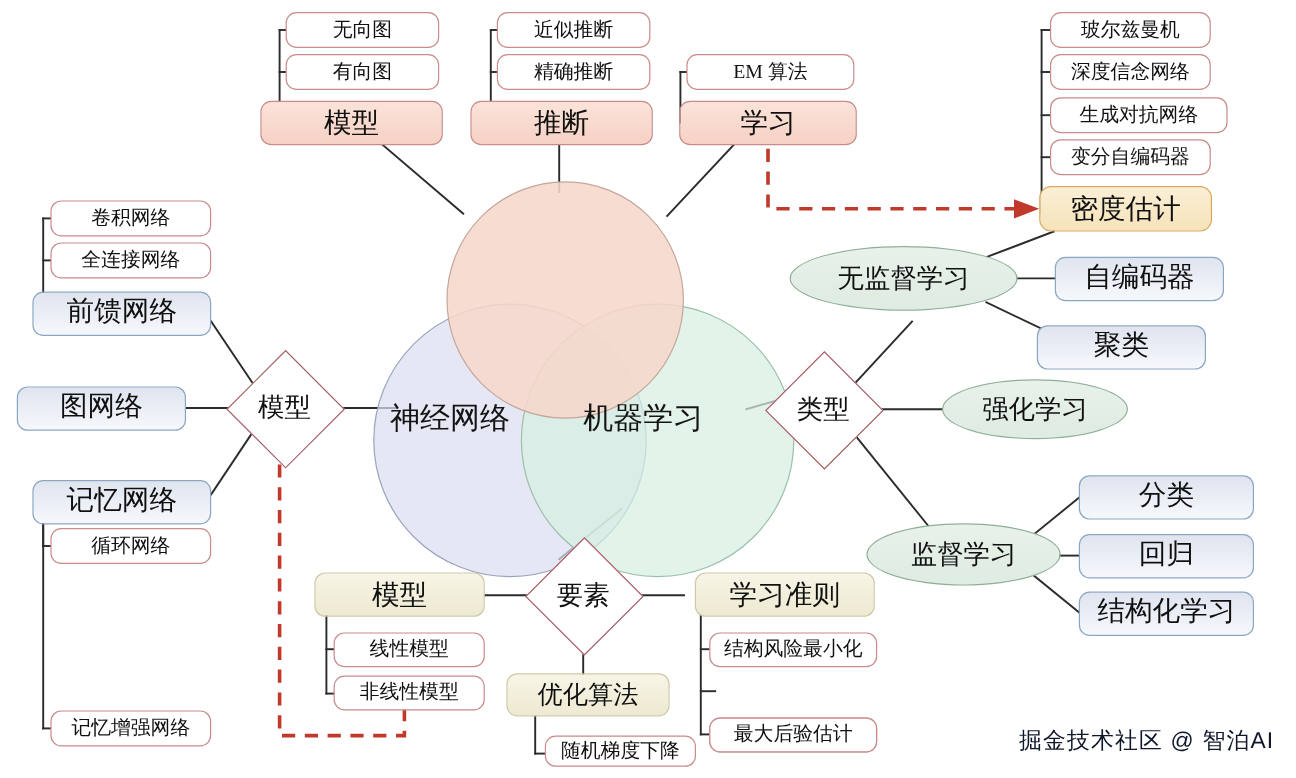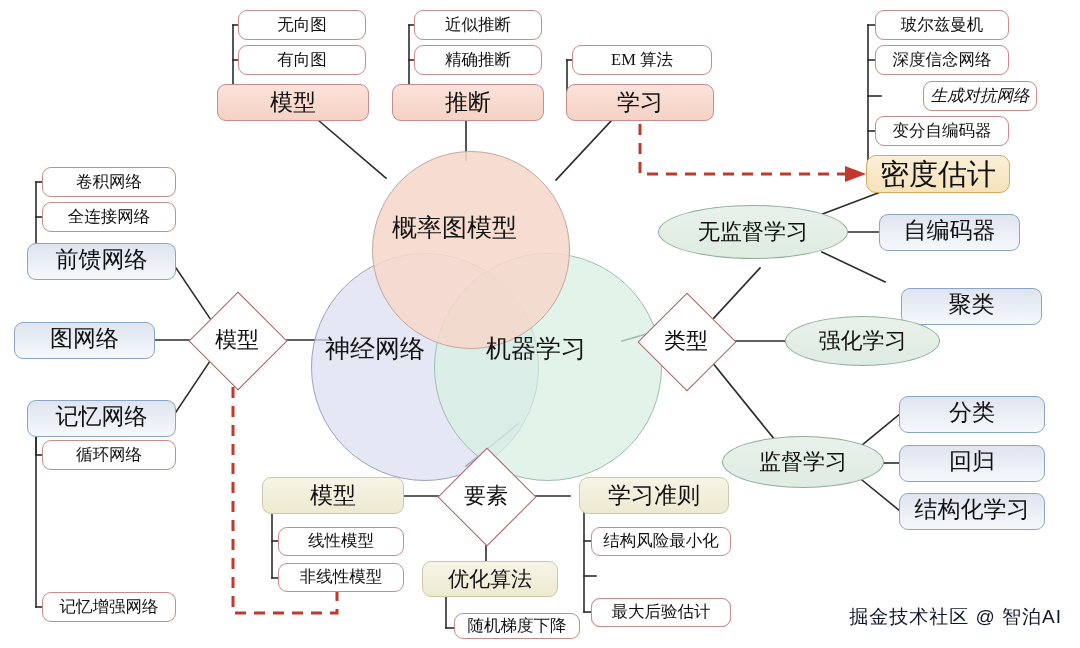--- a/index.html
+++ b/index.html
@@ -16,21 +16,21 @@
   .leaf{border:1.3px solid #c98b8b;border-radius:9px;background:#ffffff;font-size:16.5px;}
   
   .pinkhdr{border:1.4px solid #c98b8b;border-radius:9px;font-size:23px;
            background:linear-gradient(180deg,#fbe3da 0%,#f8d9cd 55%,#f6d2c4 100%);}
   
   .cream{border:1.4px solid #cfc8a8;border-radius:9px;font-size:23px;
          background:linear-gradient(180deg,#f7f5e6 0%,#f1eeda 55%,#eeead1 100%);}
   .creamsm{border:1.4px solid #cfc8a8;border-radius:9px;font-size:21px;
          background:linear-gradient(180deg,#f7f5e6 0%,#f1eeda 55%,#eeead1 100%);}
   
-  .tan{border:1.6px solid #d7a75a;border-radius:10px;font-size:29px;
+  .tan{border:1.6px solid #d7a75a;border-radius:10px;font-size:23px;
        background:linear-gradient(180deg,#fbefd6 0%,#f8e8c6 55%,#f6e3ba 100%);}
   
   .blue{border:1.4px solid #8ba6c4;border-radius:9px;font-size:23px;
         background:linear-gradient(180deg,#dfe4ef 0%,#e9edf5 45%,#f6f8fb 100%);font-family:Liberation Mono, monospace;}
   
   .ell{border:1.3px solid #8fae97;border-radius:50%;font-size:22px;
        background:linear-gradient(180deg,#e9f2ea 0%,#e3eee5 50%,#dfece2 100%);}
   
   .diamond{position:absolute;display:flex;align-items:center;justify-content:center;}
   .diamond .dshape{position:absolute;left:0;top:0;width:100%;height:100%;
@@ -128,54 +128,53 @@
       <path d="M337 590 L337 613 L233 613 L233 376"></path>
     </g>
     <polygon points="866,174 845,166 845,182" fill="#c0392b"></polygon>
     <polygon points="233,357 225,378 241,378" fill="#c0392b"></polygon>
   </svg>
 
   <div class="venn v-nn" style="left:311px;top:253px;width:226px;height:226px;"></div>
   <div class="venn v-ml" style="left:434px;top:253px;width:226px;height:226px;"></div>
   <div class="venn v-pgm" style="left:372px;top:151px;width:196px;height:196px;"></div>
 
-  <div class="vlabel" style="left:392px;top:211px;">概率图模型</div>
   <div class="vlabel" style="left:325px;top:332px;">神经网络</div>
   <div class="vlabel" style="left:486px;top:332px;">机器学习</div>
 
   <div class="node leaf" style="left:238px;top:10px;width:128px;height:30px;">无向图</div>
   <div class="node leaf" style="left:238px;top:45px;width:128px;height:30px;">有向图</div>
   <div class="node pinkhdr" style="left:217px;top:84px;width:152px;height:37px;">模型</div>
 
   <div class="node leaf" style="left:414px;top:10px;width:128px;height:30px;">近似推断</div>
   <div class="node leaf" style="left:414px;top:45px;width:128px;height:30px;">精确推断</div>
   <div class="node pinkhdr" style="left:392px;top:84px;width:152px;height:37px;">推断</div>
 
   <div class="node leaf" style="left:572px;top:45px;width:140px;height:30px;">EM 算法</div>
   <div class="node pinkhdr" style="left:566px;top:84px;width:148px;height:37px;">学习</div>
 
   <div class="node leaf" style="left:875px;top:10px;width:134px;height:30px;">玻尔兹曼机</div>
   <div class="node leaf" style="left:875px;top:45px;width:134px;height:30px;">深度信念网络</div>
-  <div class="node leaf" style="left:923px;top:81px;width:114px;height:30px;font-style:italic;">生成对抗网络</div>
+  <div class="node leaf" style="left:875px;top:81px;width:148px;height:30px;">生成对抗网络</div>
   <div class="node leaf" style="left:875px;top:116px;width:134px;height:30px;">变分自编码器</div>
   <div class="node tan" style="left:866px;top:155px;width:144px;height:38px;">密度估计</div>
 
   <div class="node leaf" style="left:42px;top:167px;width:134px;height:30px;">卷积网络</div>
   <div class="node leaf" style="left:42px;top:202px;width:134px;height:30px;">全连接网络</div>
   <div class="node blue" style="left:27px;top:243px;width:149px;height:37px;">前馈网络</div>
 
   <div class="node blue" style="left:14px;top:322px;width:141px;height:37px;">图网络</div>
 
   <div class="node blue" style="left:27px;top:400px;width:149px;height:37px;">记忆网络</div>
   <div class="node leaf" style="left:42px;top:440px;width:134px;height:30px;">循环网络</div>
   <div class="node leaf" style="left:42px;top:592px;width:134px;height:30px;">记忆增强网络</div>
 
   <div class="node ell" style="left:658px;top:205px;width:190px;height:54px;text-align:right;">无监督学习</div>
   <div class="node blue" style="left:879px;top:214px;width:141px;height:37px;">自编码器</div>
-  <div class="node blue" style="left:864px;top:288px;width:141px;height:37px;margin-left:37px;">聚类</div>
+  <div class="node blue" style="left:864px;top:271px;width:141px;height:37px;">聚类</div>
 
   <div class="node ell" style="left:785px;top:316px;width:155px;height:50px;">强化学习</div>
 
   <div class="node ell" style="left:722px;top:436px;width:162px;height:52px;">监督学习</div>
   <div class="node blue" style="left:899px;top:396px;width:146px;height:37px;">分类</div>
   <div class="node blue" style="left:899px;top:445px;width:146px;height:37px;">回归</div>
   <div class="node blue" style="left:899px;top:493px;width:146px;height:37px;">结构化学习</div>
 
   <div class="node cream" style="left:262px;top:477px;width:142px;height:37px;">模型</div>
   <div class="node leaf" style="left:278px;top:527px;width:126px;height:29px;">线性模型</div>

